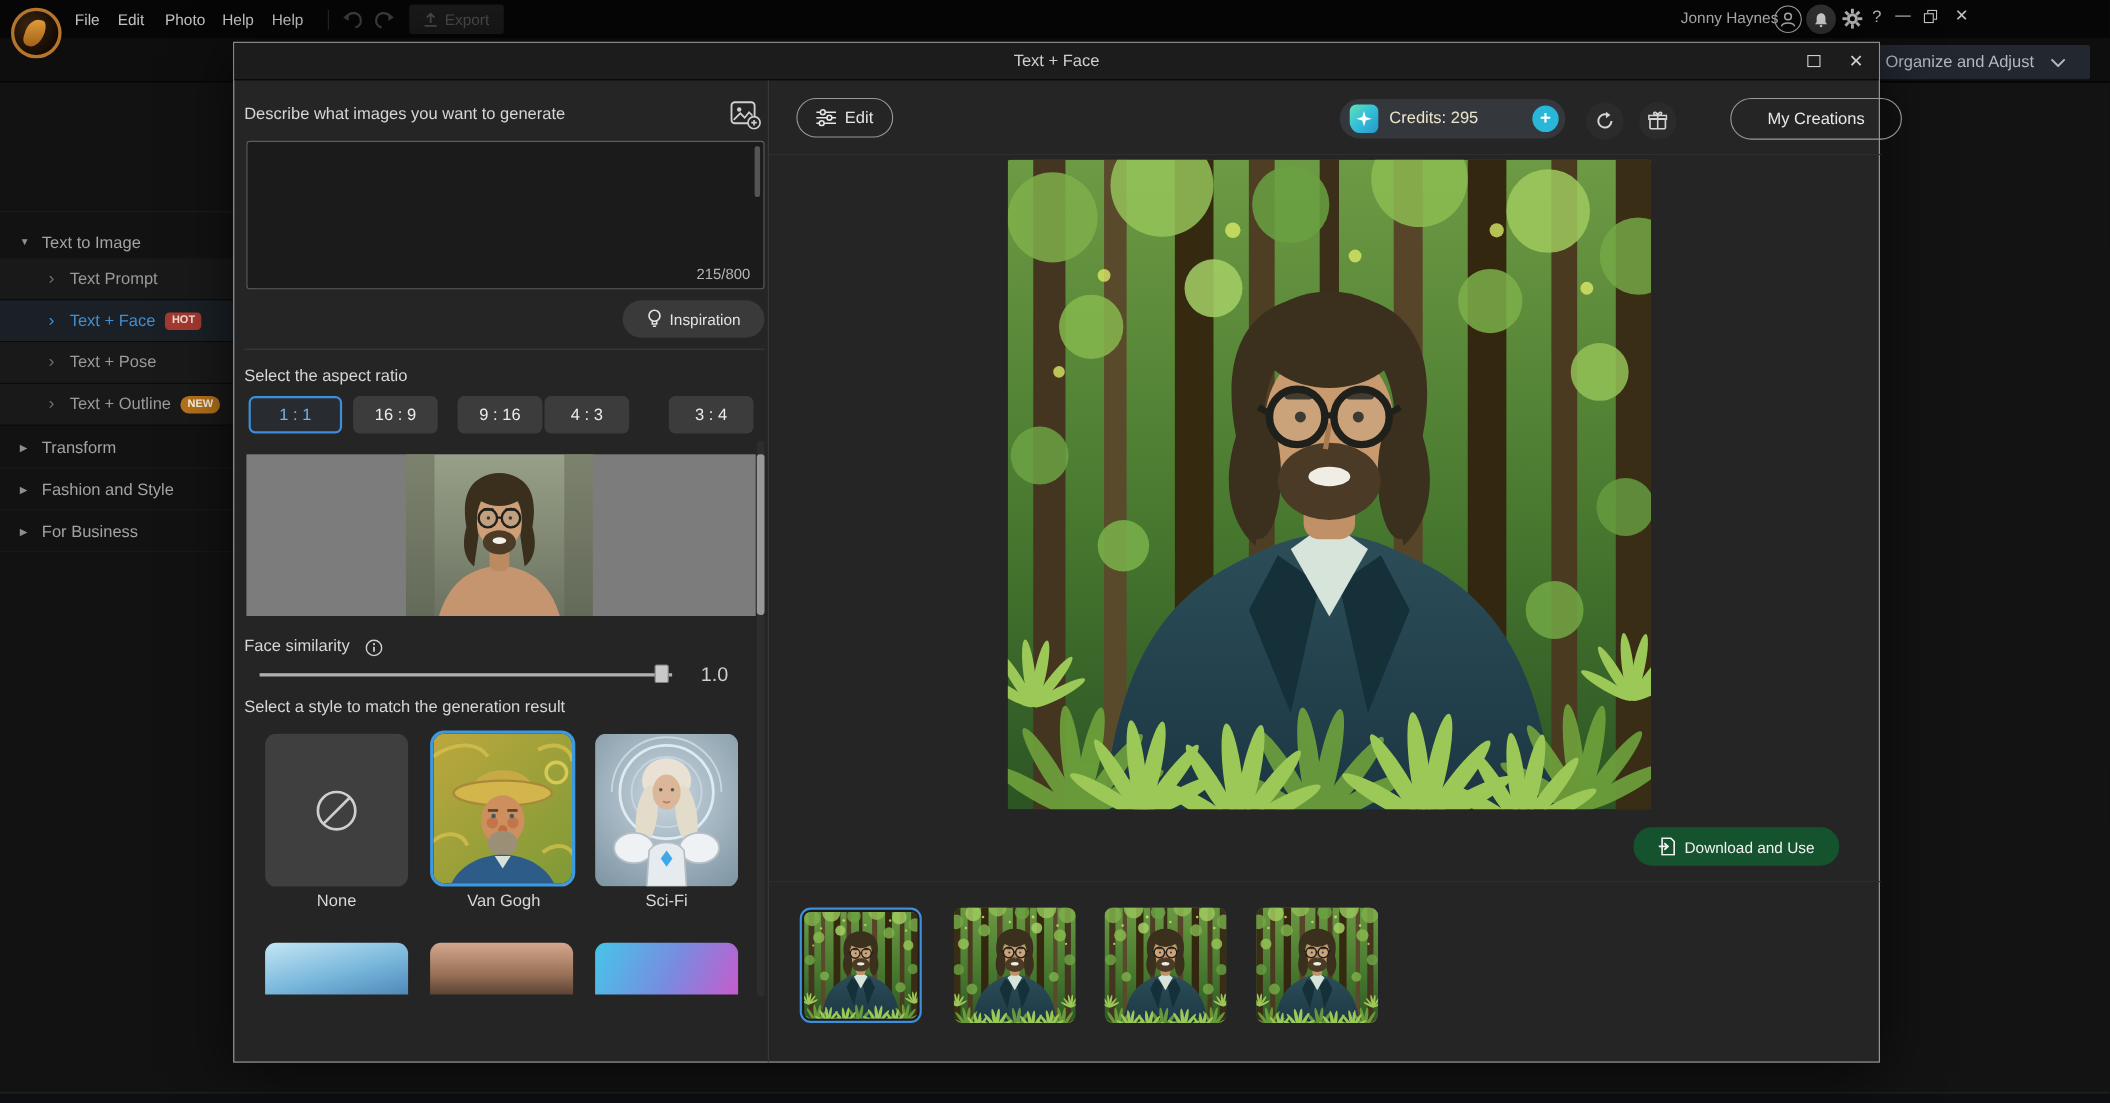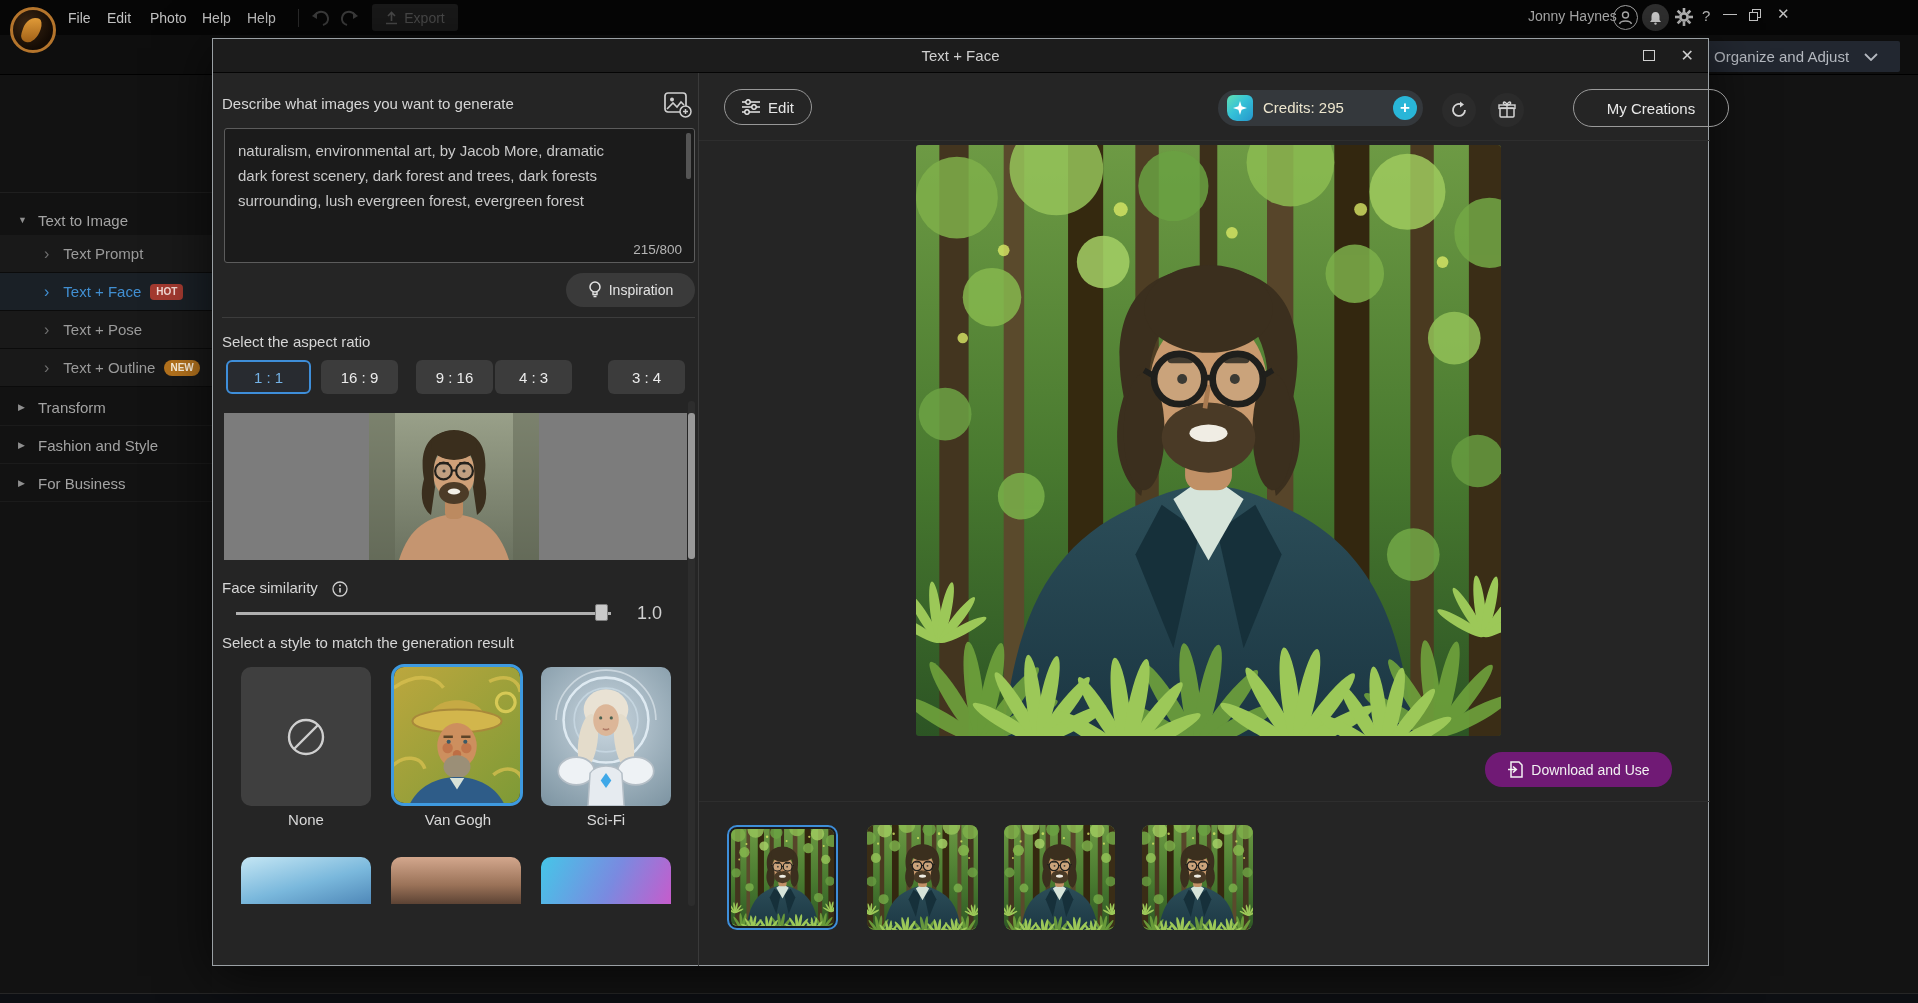--- a/index.html
+++ b/index.html
@@ -105,21 +105,21 @@
   .credits .gem { position:absolute; left:9px; top:5px; width:26px; height:26px; }
   .credits-label { position:absolute; left:45px; top:9px; font-size:15px; color:#ece5cd; }
   .plus-circ { position:absolute; right:6px; top:6px; width:24px; height:24px; border-radius:50%;
     background:#29b6d8; color:#fff; font-size:17px; font-weight:bold; text-align:center; line-height:23px; }
   .tool-circ { top:54px; width:34px; height:34px; border-radius:50%; background:#2b2b2b;
     display:flex; align-items:center; justify-content:center; }
   .mycreations { left:1360px; top:50px; width:156px; height:38px; border:1px solid #9a9a9a; border-radius:19px;
     display:flex; align-items:center; justify-content:center; font-size:15px; color:#e8e8e8; }
   .rp-div { left:486px; height:1px; width:1011px; background:#2e2e2e; }
   .mainimg { left:703px; top:106px; width:585px; height:591px; border-radius:3px; overflow:hidden; }
-  .downloadbtn { left:1272px; top:713px; width:187px; height:35px; background:#701a75; border-radius:17px;
+  .downloadbtn { left:1272px; top:713px; width:187px; height:35px; background:#14532d; border-radius:17px;
     display:flex; align-items:center; justify-content:center; gap:8px; color:#f2f2f2; font-size:14px; }
   .thumb { top:786px; width:111px; height:105px; border-radius:8px; overflow:hidden; }
   .thumb.sel { border:2px solid #3e8ed9; border-radius:10px; padding:2px; background:#1b1b1b; overflow:hidden; }
   .thumb svg { width:100%; height:100%; display:block; border-radius:6px; }
   svg.fit { width:100%; height:100%; display:block; }
 </style>
 </head>
 <body>
 
 <svg width="0" height="0" style="position:absolute">
@@ -418,21 +418,20 @@
 
     <span class="abs p-label" style="left:9px; top:56px">Describe what images you want to generate</span>
     <svg class="abs" style="left:450px; top:52px" width="29" height="27" viewBox="0 0 29 27">
       <rect x="2" y="2" width="21" height="19" rx="3" fill="none" stroke="#cfcfcf" stroke-width="1.7"></rect>
       <circle cx="9" cy="8.5" r="2" fill="#cfcfcf"></circle>
       <path d="M4,18 L10,12 L14,16 L18,11 L21,14" fill="none" stroke="#cfcfcf" stroke-width="1.6"></path>
       <circle cx="22.5" cy="20.5" r="5.5" fill="#252525" stroke="#cfcfcf" stroke-width="1.5"></circle>
       <path d="M22.5,18 L22.5,23 M20,20.5 L25,20.5" stroke="#cfcfcf" stroke-width="1.5"></path>
     </svg>
     <div class="abs prompt-box">
-      <div class="prompt-text">naturalism, environmental art, by Jacob More, dramatic dark forest scenery, dark forest and trees, dark forests surrounding, lush evergreen forest, evergreen forest</div>
       <div class="prompt-scroll"></div>
       <span class="prompt-count">215/800</span>
     </div>
     <div class="abs inspiration">
       <svg width="14" height="18" viewBox="0 0 14 18">
         <circle cx="7" cy="6" r="5" fill="none" stroke="#e3e3e3" stroke-width="1.5"></circle>
         <path d="M5,11 L5,13.5 L9,13.5 L9,11 M5.5,15.5 L8.5,15.5" stroke="#e3e3e3" stroke-width="1.4" fill="none"></path>
       </svg>
       <span>Inspiration</span>
     </div>

